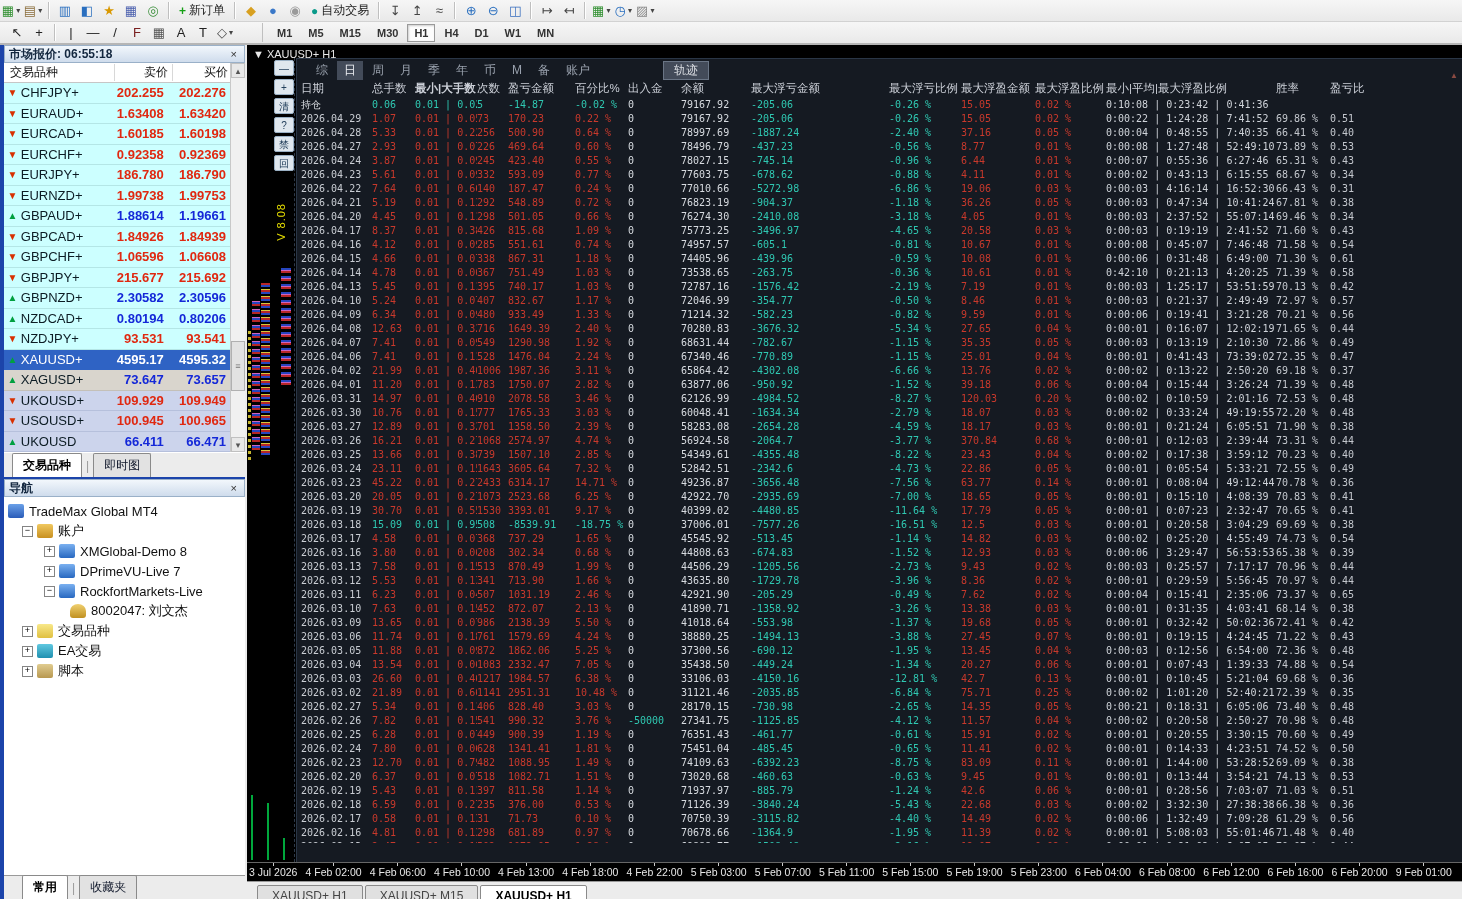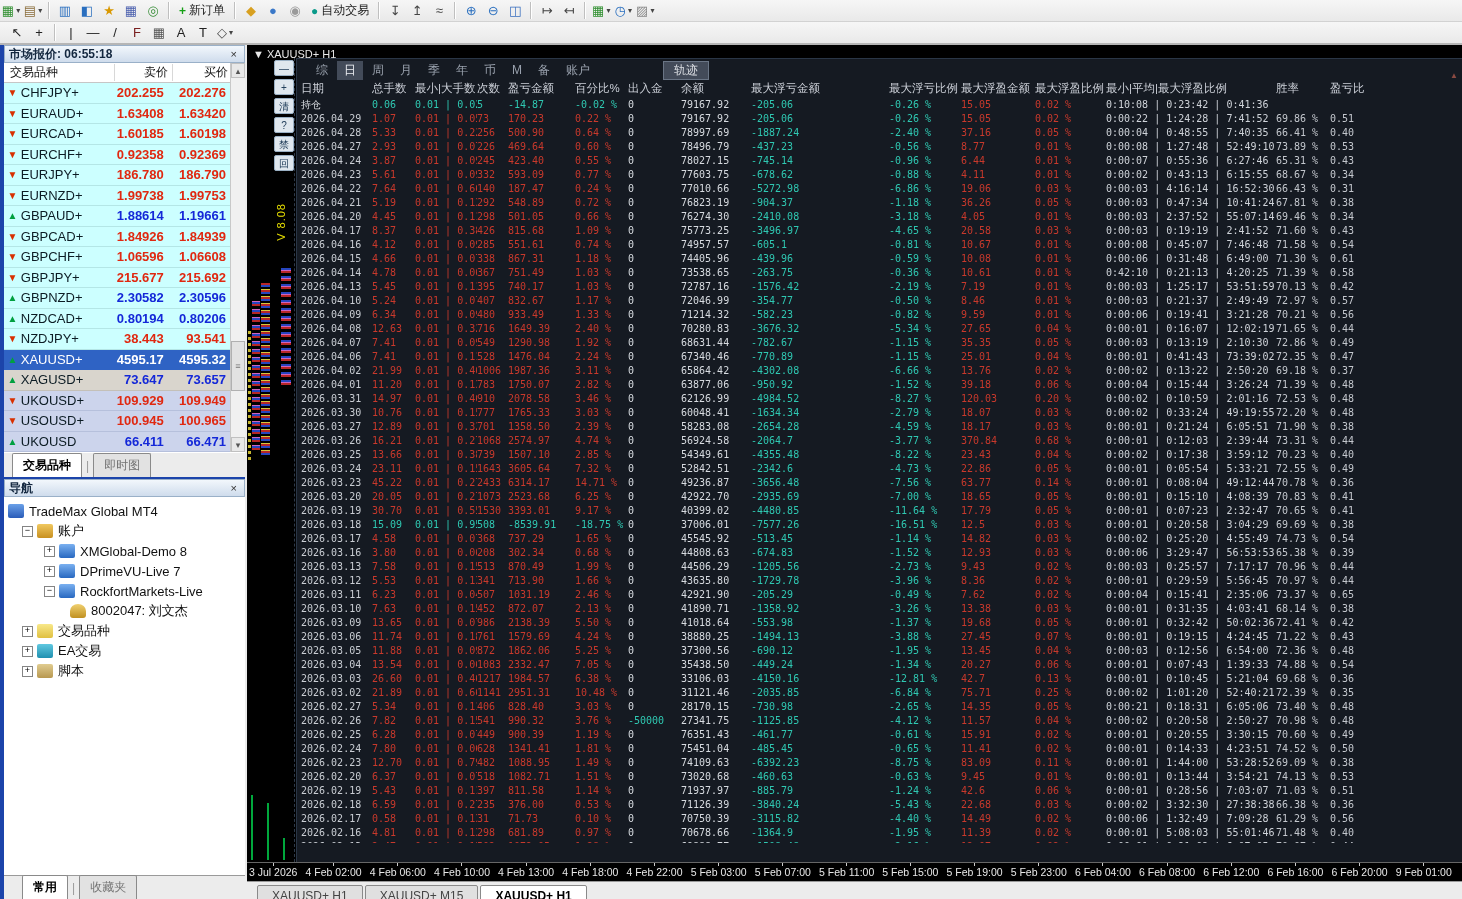--- a/index.html
+++ b/index.html
@@ -44,21 +44,21 @@
   .mwrow.sel .sym,.mwrow.sel .bid,.mwrow.sel .ask{color:#fff;}
   .mwrow.gray{background:#d9d5cd;border-bottom-color:#c4c0b8;}
   .mwrow.lav{background:#ccd4ec;border-bottom-color:#b6c0dc;}
   #mwsb{position:absolute;right:0;top:0;width:15px;height:389px;background:#f0f0f0;border-left:1px solid #c8c8c8;
         font-size:9px;color:#555;box-sizing:border-box;}
   #mwsb .sba{position:absolute;left:0;width:14px;height:15px;text-align:center;line-height:15px;background:#e8e8e8;border:1px solid #c0c0c0;box-sizing:border-box;}
   #mwsb .up{top:0;} #mwsb .dn{bottom:0;}
   #mwsb .th{position:absolute;left:0;top:278px;width:14px;height:50px;background:#e2e2e2;border:1px solid #b0b0b0;
             box-sizing:border-box;text-align:center;line-height:48px;color:#777;}
   #mwtabs{height:25px;background:#ececec;display:flex;align-items:flex-end;padding-left:8px;border-top:1px solid #fff;box-sizing:border-box;}
-  .btab{font-size:12px;padding:3px 10px;border:1px solid #8a8a8a;border-bottom:none;background:#e2e2e2;color:#737373;
+  .btab{font-size:12px;padding:3px 10px;border:1px solid #8a8a8a;border-bottom:none;background:#e2e2e2;color:#0f172a;
         border-radius:2px 2px 0 0;margin-right:2px;}
   .btab.active{background:#fff;color:#000;font-weight:bold;}
   .tabdiv{color:#999;margin:0 4px 4px 2px;font-size:12px;}
   #navtree{height:378px;background:#fff;overflow:hidden;padding-top:4px;box-sizing:border-box;}
   .nrow{height:20px;display:flex;align-items:center;font-size:13px;color:#111;white-space:nowrap;}
   .exp{width:9px;height:9px;border:1px solid #848484;background:#fff;font-size:9px;line-height:7px;text-align:center;
        margin-right:4px;color:#000;flex:none;box-sizing:content-box;}
   .nico{width:16px;height:14px;border-radius:2px;margin-right:5px;flex:none;font-size:9px;font-weight:bold;
         color:#fff;text-align:center;line-height:14px;}
   .nico.app{background:linear-gradient(#6aa0e8,#2a5cb8);}
@@ -158,20 +158,31 @@
         <span class="tsep"></span>
         <span class="ticon" style="color: rgb(34, 34, 34);">|</span>
         <span class="ticon" style="color: rgb(34, 34, 34);">—</span>
         <span class="ticon" style="color: rgb(34, 34, 34);">/</span>
         <span class="ticon" style="color: rgb(122, 32, 32);">F</span>
         <span class="ticon" style="color: rgb(85, 85, 85);">▦</span>
         <span class="ticon" style="color: rgb(34, 34, 34);">A</span>
         <span class="ticon" style="color: rgb(34, 34, 34);">T</span>
         <span class="ticon" style="color: rgb(68, 68, 68);">◇<span class="dd">▾</span></span>
       </span>
+    <span id="tfbar">
+        <span class="tf">M1</span>
+        <span class="tf">M5</span>
+        <span class="tf">M15</span>
+        <span class="tf">M30</span>
+        <span class="tf active">H1</span>
+        <span class="tf">H4</span>
+        <span class="tf">D1</span>
+        <span class="tf">W1</span>
+        <span class="tf">MN</span>
+      </span>
   </div>
 
   <div id="ledge"></div>
 
   <div id="panels">
     <div class="ptitle">
       <span>市场报价: 06:55:18</span>
       <span class="px">×</span>
     </div>
     <div id="mwbody">
@@ -249,21 +260,21 @@
           </div>
           <div class="mwrow">
             <span class="arr arr-up">▲</span>
             <span class="sym">NZDCAD+</span>
             <span class="bid pr-up">0.80194</span>
             <span class="ask pr-up">0.80206</span>
           </div>
           <div class="mwrow">
             <span class="arr arr-dn">▼</span>
             <span class="sym">NZDJPY+</span>
-            <span class="bid pr-dn">38.443</span>
+            <span class="bid pr-dn">93.531</span>
             <span class="ask pr-dn">93.541</span>
           </div>
           <div class="mwrow sel">
             <span class="arr arr-up">▲</span>
             <span class="sym">XAUUSD+</span>
             <span class="bid">4595.17</span>
             <span class="ask">4595.32</span>
           </div>
           <div class="mwrow gray">
             <span class="arr arr-up">▲</span>
@@ -389,21 +400,21 @@
           <span class="ovtab">币</span>
           <span class="ovtab">M</span>
           <span class="ovtab">备</span>
           <span class="ovtab">账户</span>
           <span id="trackbtn">轨迹</span>
         </div>
       <div id="thead">
           <span id="upmark">▲</span>
           <span class="hc" style="width: 71px;">日期</span>
           <span class="hc" style="width: 43px;">总手数</span>
-          <span class="hc" style="width: 62px;">最小|大手数</span>
+          <span class="hc" style="width: 62px; font-weight: bold;">最小|大手数</span>
           <span class="hc" style="width: 31px;">次数</span>
           <span class="hc" style="width: 67px;">盈亏金额</span>
           <span class="hc" style="width: 53px;">百分比%</span>
           <span class="hc" style="width: 53px;">出入金</span>
           <span class="hc" style="width: 70px;">余额</span>
           <span class="hc" style="width: 138px;">最大浮亏金额</span>
           <span class="hc" style="width: 72px;">最大浮亏比例</span>
           <span class="hc" style="width: 74px;">最大浮盈金额</span>
           <span class="hc" style="width: 71px;">最大浮盈比例</span>
           <span class="hc" style="width: 170px;">最小|平均|最大浮盈比例</span>

